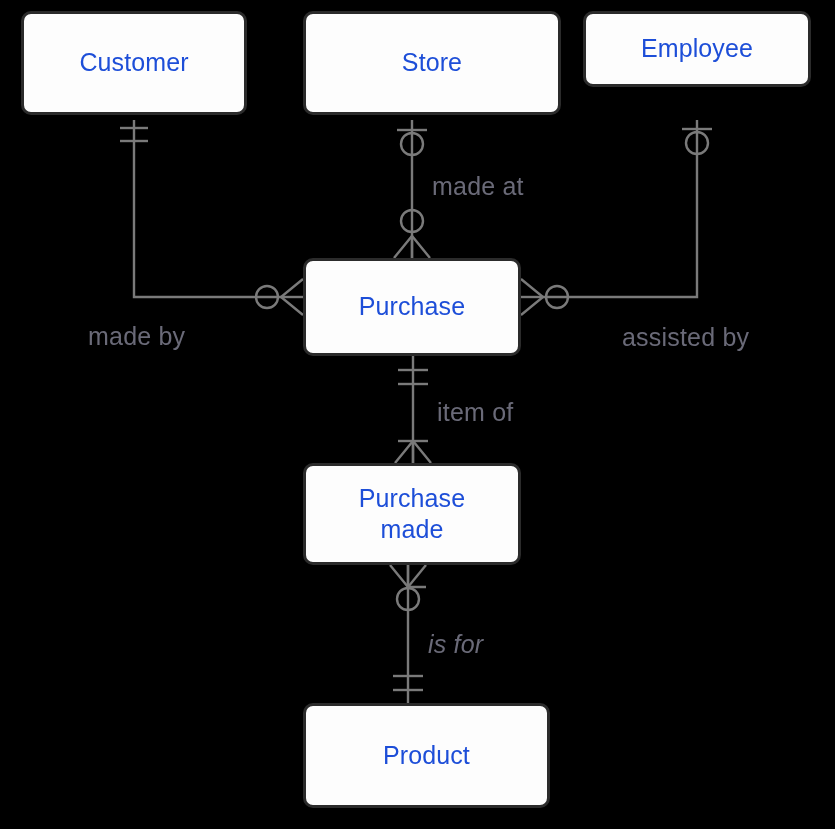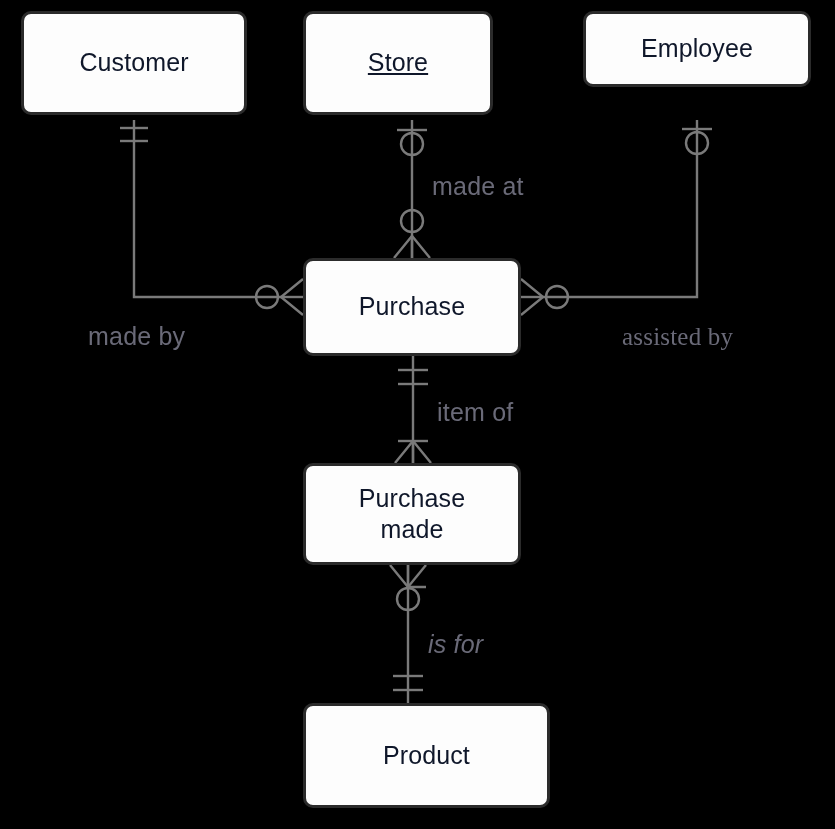--- a/index.html
+++ b/index.html
@@ -29,21 +29,21 @@
   .entity-box {
     position: absolute;
     box-sizing: border-box;
     background: #fdfdfd;
     border: 3px solid #2b2b2b;
     border-radius: 10px;
     display: flex;
     align-items: center;
     justify-content: center;
     text-align: center;
-    color: #0f172a;
+    color: #1d4ed8;
     font-family: "Liberation Sans", sans-serif;
     font-size: 25px;
     font-weight: 400;
     line-height: 1.25;
     letter-spacing: 0.1px;
   }
   .rel-label {
     position: absolute;
     color: #6a6a78;
     font-family: "Liberation Sans", sans-serif;
@@ -138,21 +138,21 @@
         </g>
       </g>
 
     </g>
   </svg>
 
   <div class="entity-box" style="left:21px; top:11px; width:226px; height:104px;">
     <span>Customer</span>
   </div>
 
-  <div class="entity-box" style="left:303px; top:11px; width:190px; height:104px;text-decoration:underline;">
+  <div class="entity-box" style="left:303px; top:11px; width:258px; height:104px;">
     <span>Store</span>
   </div>
 
   <div class="entity-box" style="left:583px; top:11px; width:228px; height:76px;">
     <span>Employee</span>
   </div>
 
   <div class="entity-box" style="left:303px; top:258px; width:218px; height:98px;">
     <span>Purchase</span>
   </div>
@@ -165,19 +165,19 @@
   </div>
 
   <div class="entity-box" style="left:303px; top:703px; width:247px; height:105px;">
     <span>Product</span>
   </div>
 
   <div class="rel-label" style="left:74px; top:322px;margin-left:14px;">made by</div>
 
   <div class="rel-label" style="left:432px; top:172px;">made at</div>
 
-  <div class="rel-label" style="left:622px; top:323px;font-family:Liberation Serif, serif;">assisted by</div>
+  <div class="rel-label" style="left:622px; top:323px;">assisted by</div>
 
   <div class="rel-label" style="left:437px; top:398px;">item of</div>
 
   <div class="rel-label" style="left:428px; top:630px;font-style:italic;">is for</div>
 
 </div>
 
 </body></html>

